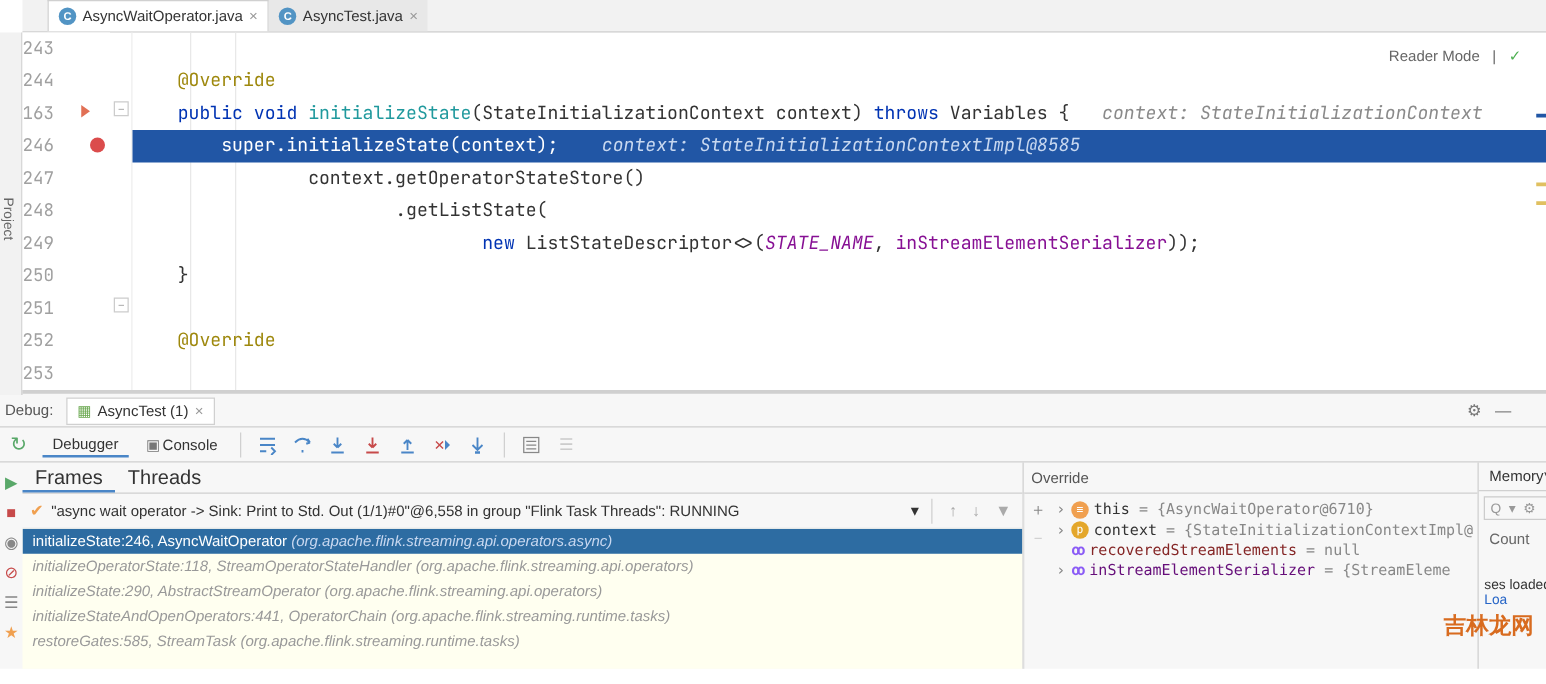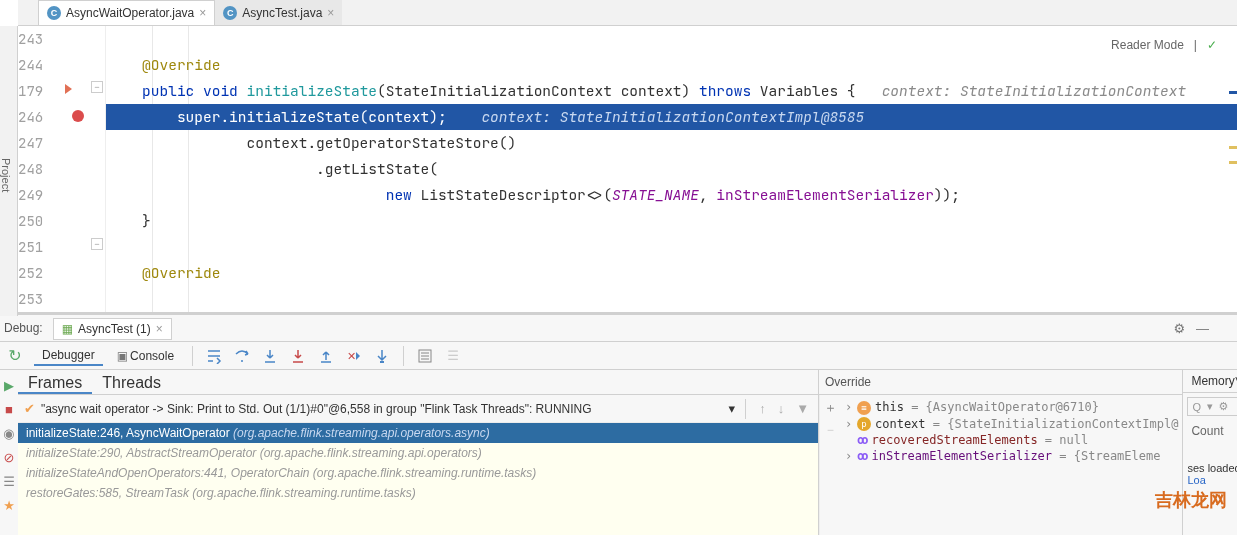--- a/index.html
+++ b/index.html
@@ -102,21 +102,21 @@
 <div class="reader">
   <span>Reader Mode</span>
       <span>|</span>
       <span style="color:#4caf50">✓</span>
 </div>
 
 <div class="editor">
   <div class="gutter">
     <div class="gutter-line">243</div>
     <div class="gutter-line">244</div>
-    <div class="gutter-line"><span>179</span><span class="bp-arrow"></span></div>
+    <div class="gutter-line"><span>163</span><span class="bp-arrow"></span></div>
     <div class="gutter-line"><span>246</span><span class="bp-dot"></span></div>
     <div class="gutter-line">247</div>
     <div class="gutter-line">248</div>
     <div class="gutter-line">249</div>
     <div class="gutter-line">250</div>
     <div class="gutter-line">251</div>
     <div class="gutter-line">252</div>
     <div class="gutter-line">253</div>
   </div>
   <div class="fold-col">
@@ -237,20 +237,21 @@
         <span style="color:#f0a050">✔</span>
         <span class="fr-combo-text">"async wait operator -&gt; Sink: Print to Std. Out (1/1)#0"@6,558 in group "Flink Task Threads": RUNNING</span>
         <span>▾</span>
         <div class="sep"></div>
         <span class="fr-nav">↑</span>
         <span class="fr-nav">↓</span>
         <span class="fr-nav">▼</span>
       </div>
       <div class="fr-list">
         <div class="fr-item sel"><span>initializeState:246, AsyncWaitOperator</span> <span class="fr-gray">(org.apache.flink.streaming.api.operators.async)</span></div>
+        <div class="fr-item"><span class="fr-gray"><span>initializeOperatorState:118, StreamOperatorStateHandler</span> <span>(org.apache.flink.streaming.api.operators)</span></span></div>
         <div class="fr-item"><span class="fr-gray"><span>initializeState:290, AbstractStreamOperator</span> <span>(org.apache.flink.streaming.api.operators)</span></span></div>
         <div class="fr-item"><span class="fr-gray"><span>initializeStateAndOpenOperators:441, OperatorChain</span> <span>(org.apache.flink.streaming.runtime.tasks)</span></span></div>
         <div class="fr-item"><span class="fr-gray"><span>restoreGates:585, StreamTask</span> <span>(org.apache.flink.streaming.runtime.tasks)</span></span></div>
       </div>
     </div>
 
     <div class="vars">
       <div class="v-head">
           <span>Override</span>
         </div>

